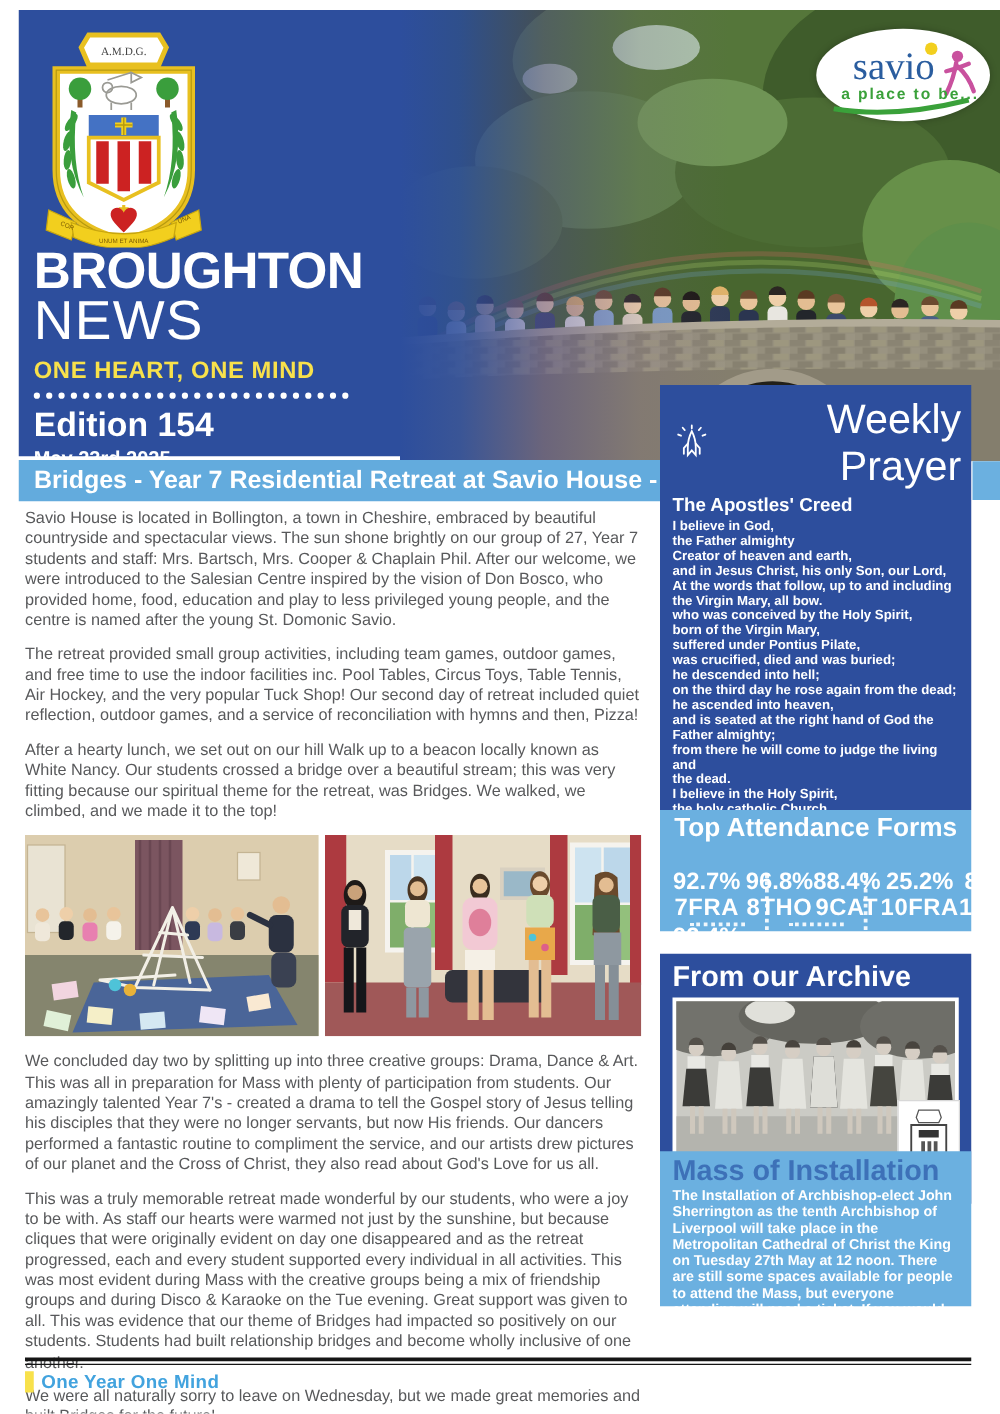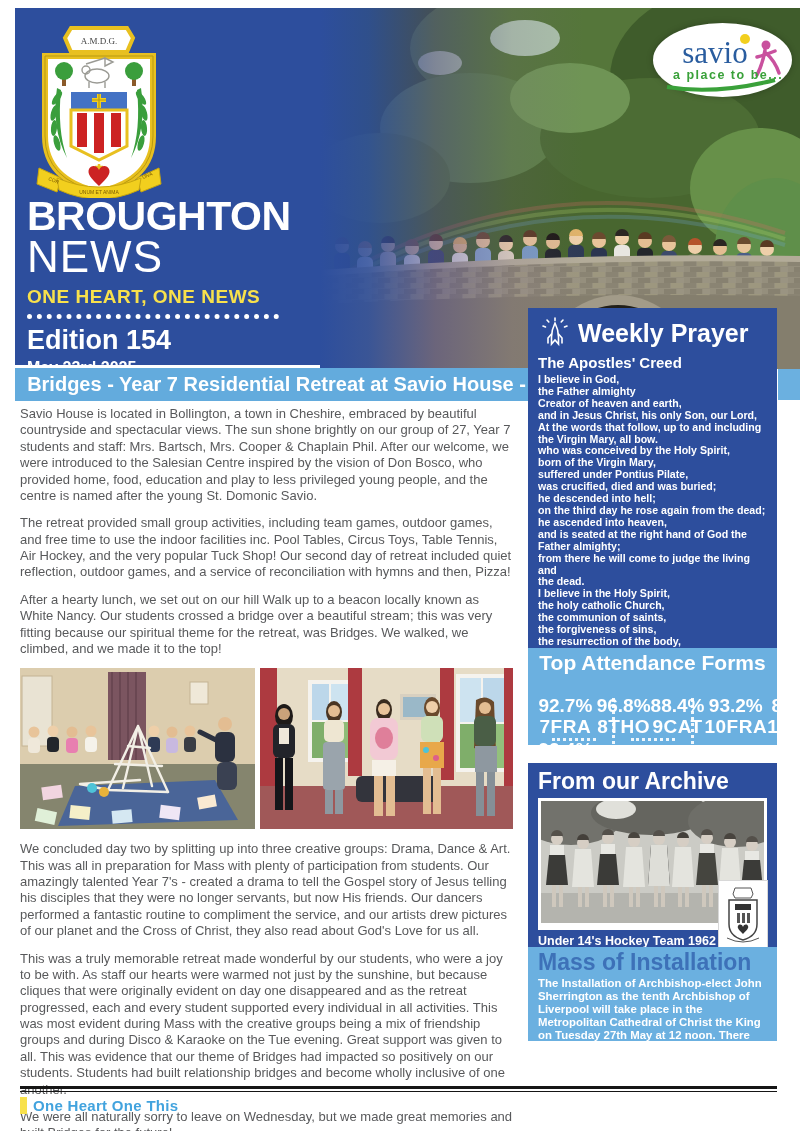--- a/index.html
+++ b/index.html
@@ -31,37 +31,37 @@
   
   .foot-rule{position:absolute;left:20px;top:1086px;width:757px;border-top:3px solid #151515;}
   .foot-rule .thin{margin-top:2px;border-top:1px solid #151515;}
   .foot{position:absolute;left:20px;top:1097px;display:flex;align-items:center;}
   .foot-bar{width:7px;height:17px;background:#f8e14b;margin-right:6px;}
   .foot-text{color:#42a3de;font-weight:800;font-size:15px;letter-spacing:.3px;}
   
   .panel{position:absolute;left:528px;width:249px;box-sizing:border-box;}
   .prayer{top:308px;height:340px;background:#2d4e9d;color:#fff;padding:8px 8px 0 10px;}
   .prayer-head{display:flex;align-items:center;gap:6px;}
-  .prayer-title{font-size:25px;font-weight:700;}
+  .prayer-title{font-size:33px;font-weight:400;text-align:right;}
   .prayer-sub{font-size:15px;font-weight:800;margin:4px 0 3px 0;}
   .creed{font-size:10.6px;line-height:11.9px;white-space:pre-line;font-weight:600;}
   .attend{top:648px;height:97px;background:#6bb0e0;color:#fff;padding:3px 6px;}
   .attend-title{font-size:21px;font-weight:800;text-align:center;line-height:1.1;}
   .attend-grid{position:relative;display:grid;grid-template-columns:1fr 1fr 1fr 1fr 1fr;margin-top:20px;}
   .acell{text-align:center;font-weight:800;font-size:19px;line-height:21px;padding:1px 0;}
   .acell .form{letter-spacing:.5px;}
   .vdot{position:absolute;top:4px;height:78px;border-left:3px dotted rgba(255,255,255,.9);}
   .hdot{position:absolute;width:44px;border-top:3px dotted rgba(255,255,255,.9);}
   .archive{top:763px;height:200px;background:#2d4e9d;color:#fff;padding:5px 10px;}
   .archive-title{font-size:23px;font-weight:800;}
   .archive-photo{margin-top:3px;background:#fff;padding:3px;width:223px;}
   .archive-caption{font-size:12.5px;font-weight:600;margin-top:4px;}
   .archive-badge{position:absolute;left:190px;top:117px;width:48px;height:70px;background:#fff;
       border:1px solid #d8d8d8;display:flex;align-items:center;justify-content:center;}
-  .mass{top:947px;height:94px;background:#6bb0e0;padding:2px 10px;}
+  .mass{top:921px;height:124px;background:#6bb0e0;padding:2px 10px;}
   .mass-title{font-size:23px;font-weight:800;color:#3d71b8;line-height:1.15;}
   .mass-body{color:#fff;font-size:11.4px;line-height:12.9px;font-weight:600;margin-top:2px;}
 </style>
 </head>
 <body>
 
 <div id="page">
 
   <div class="header-bg"></div>
 
@@ -246,21 +246,21 @@
     <path d="M126 150 L104 160 L108 174 L128 166 Z" fill="#f2cf1e" stroke="#c8a60e"></path>
     <path d="M24 160 Q66 178 108 160 L106 172 Q66 190 26 172 Z" fill="#f2cf1e" stroke="#c8a60e"></path>
     <text x="15" y="162" font-size="5" fill="#7a5a00" transform="rotate(22 15 162)">COR</text>
     <text x="66" y="176" font-size="5" fill="#7a5a00" text-anchor="middle">UNUM ET ANIMA</text>
     <text x="110" y="161" font-size="5" fill="#7a5a00" transform="rotate(-22 110 161)">UNA</text>
   </svg>
 
   <div class="masthead">
     <div class="mast-title1">BROUGHTON</div>
     <div class="mast-title2">NEWS</div>
-    <div class="mast-tagline">ONE HEART, ONE NEWS</div>
+    <div class="mast-tagline">ONE HEART, ONE MIND</div>
     <div class="mast-dots"></div>
     <div class="mast-edition">Edition 154</div>
     <div class="mast-date">May 23rd 2025</div>
   </div>
 
   <div class="savio-oval">
     <svg width="139" height="74" viewBox="0 0 139 74">
       <text x="62" y="40" text-anchor="middle" font-family="Liberation Serif,serif" font-size="31" fill="#2a5d9f">savio</text>
       <circle cx="92" cy="16" r="5" fill="#f2cf1e"></circle>
       <g stroke="#c9519e" stroke-width="3.5" fill="none" stroke-linecap="round">
@@ -474,21 +474,21 @@
         </div>
       <div class="acell">
           <div>96.8%</div>
           <div class="form">8THO</div>
         </div>
       <div class="acell">
           <div>88.4%</div>
           <div class="form">9CAT</div>
         </div>
       <div class="acell">
-          <div>93.2%</div>
+          <div>25.2%</div>
           <div class="form">10FRA</div>
         </div>
       <div class="acell">
           <div>88.6%</div>
           <div class="form">11BER</div>
         </div>
       <div class="acell">
           <div>92.4%</div>
           <div class="form">12FRA</div>
         </div>
@@ -600,16 +600,16 @@
   <div class="panel mass">
     <div class="mass-title">Mass of Installation</div>
     <div class="mass-body">The Installation of Archbishop-elect John Sherrington as the tenth Archbishop of Liverpool will take place in the Metropolitan Cathedral of Christ the King on Tuesday 27th May at 12 noon. There are still some spaces available for people to attend the Mass, but everyone attending will need a ticket. If you would like a ticket, please email Claire Hanlon on c.hanlon@metcathedral.org.uk ASAP.</div>
   </div>
 
   <div class="foot-rule">
       <div class="thin"></div>
     </div>
   <div class="foot">
     <div class="foot-bar"></div>
-    <div class="foot-text">One Heart One This</div>
+    <div class="foot-text">One Year One Mind</div>
   </div>
 
 </div>
 
 </body></html>

